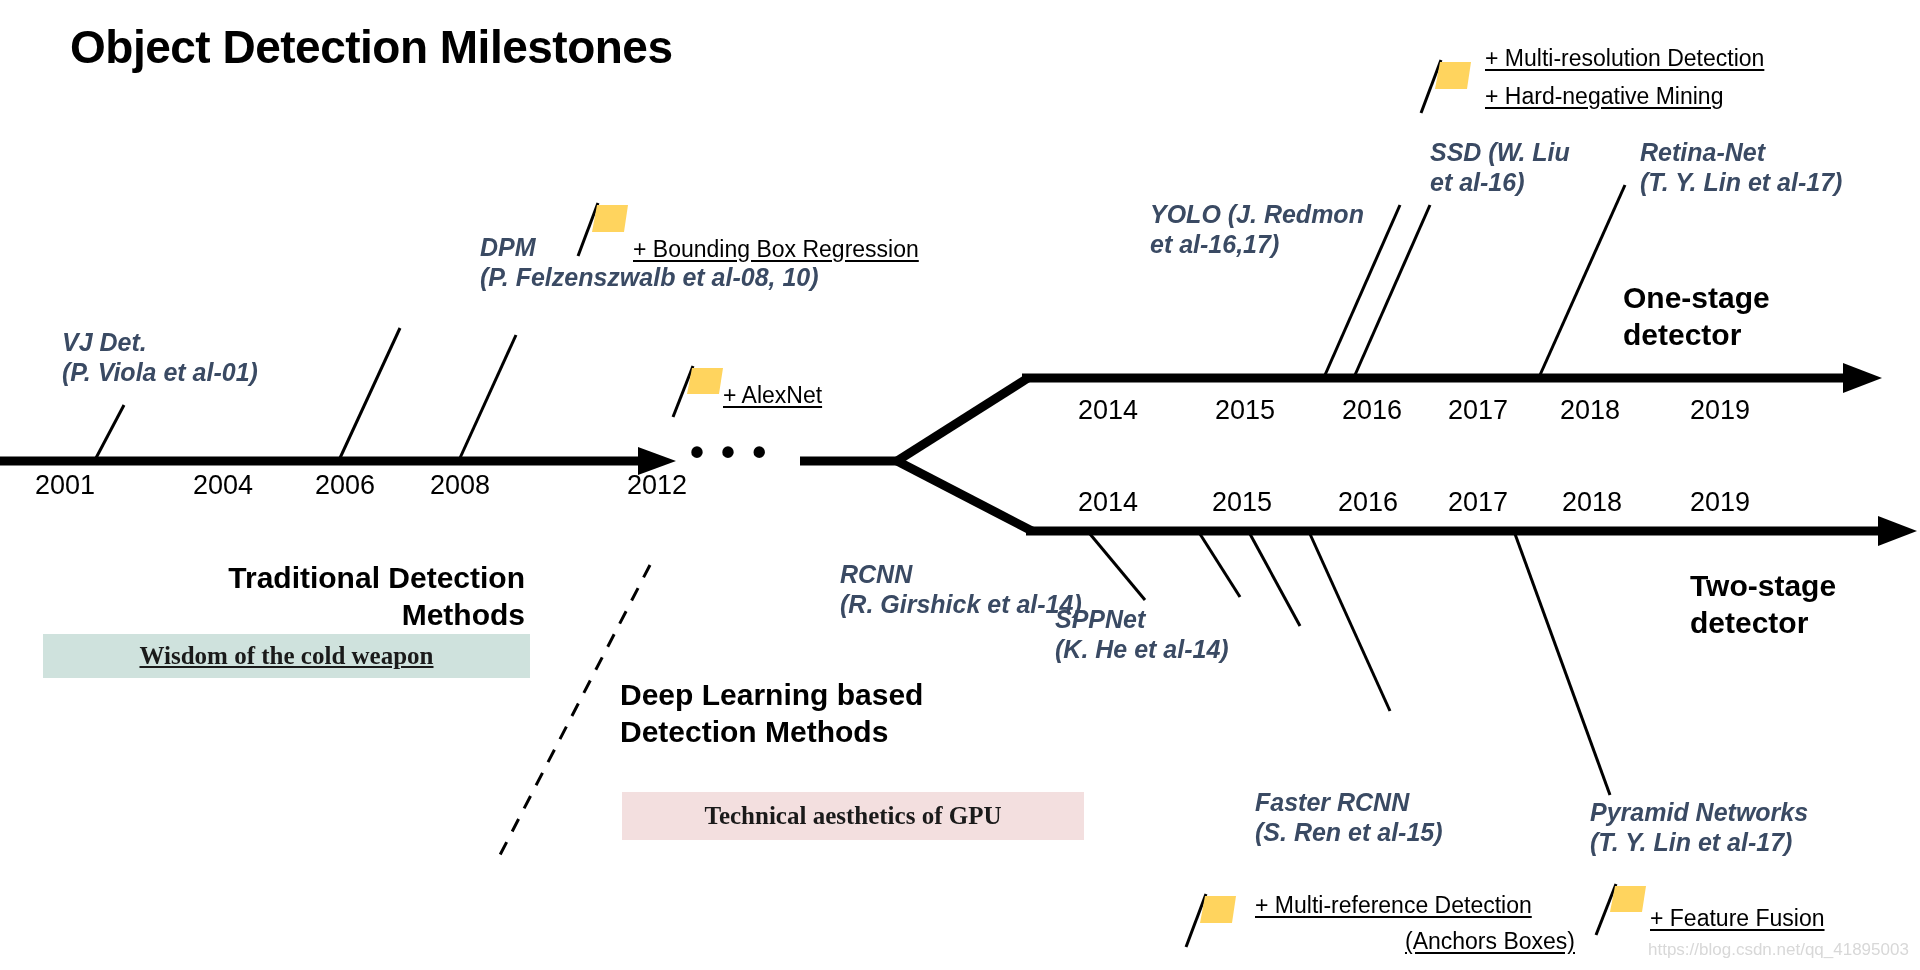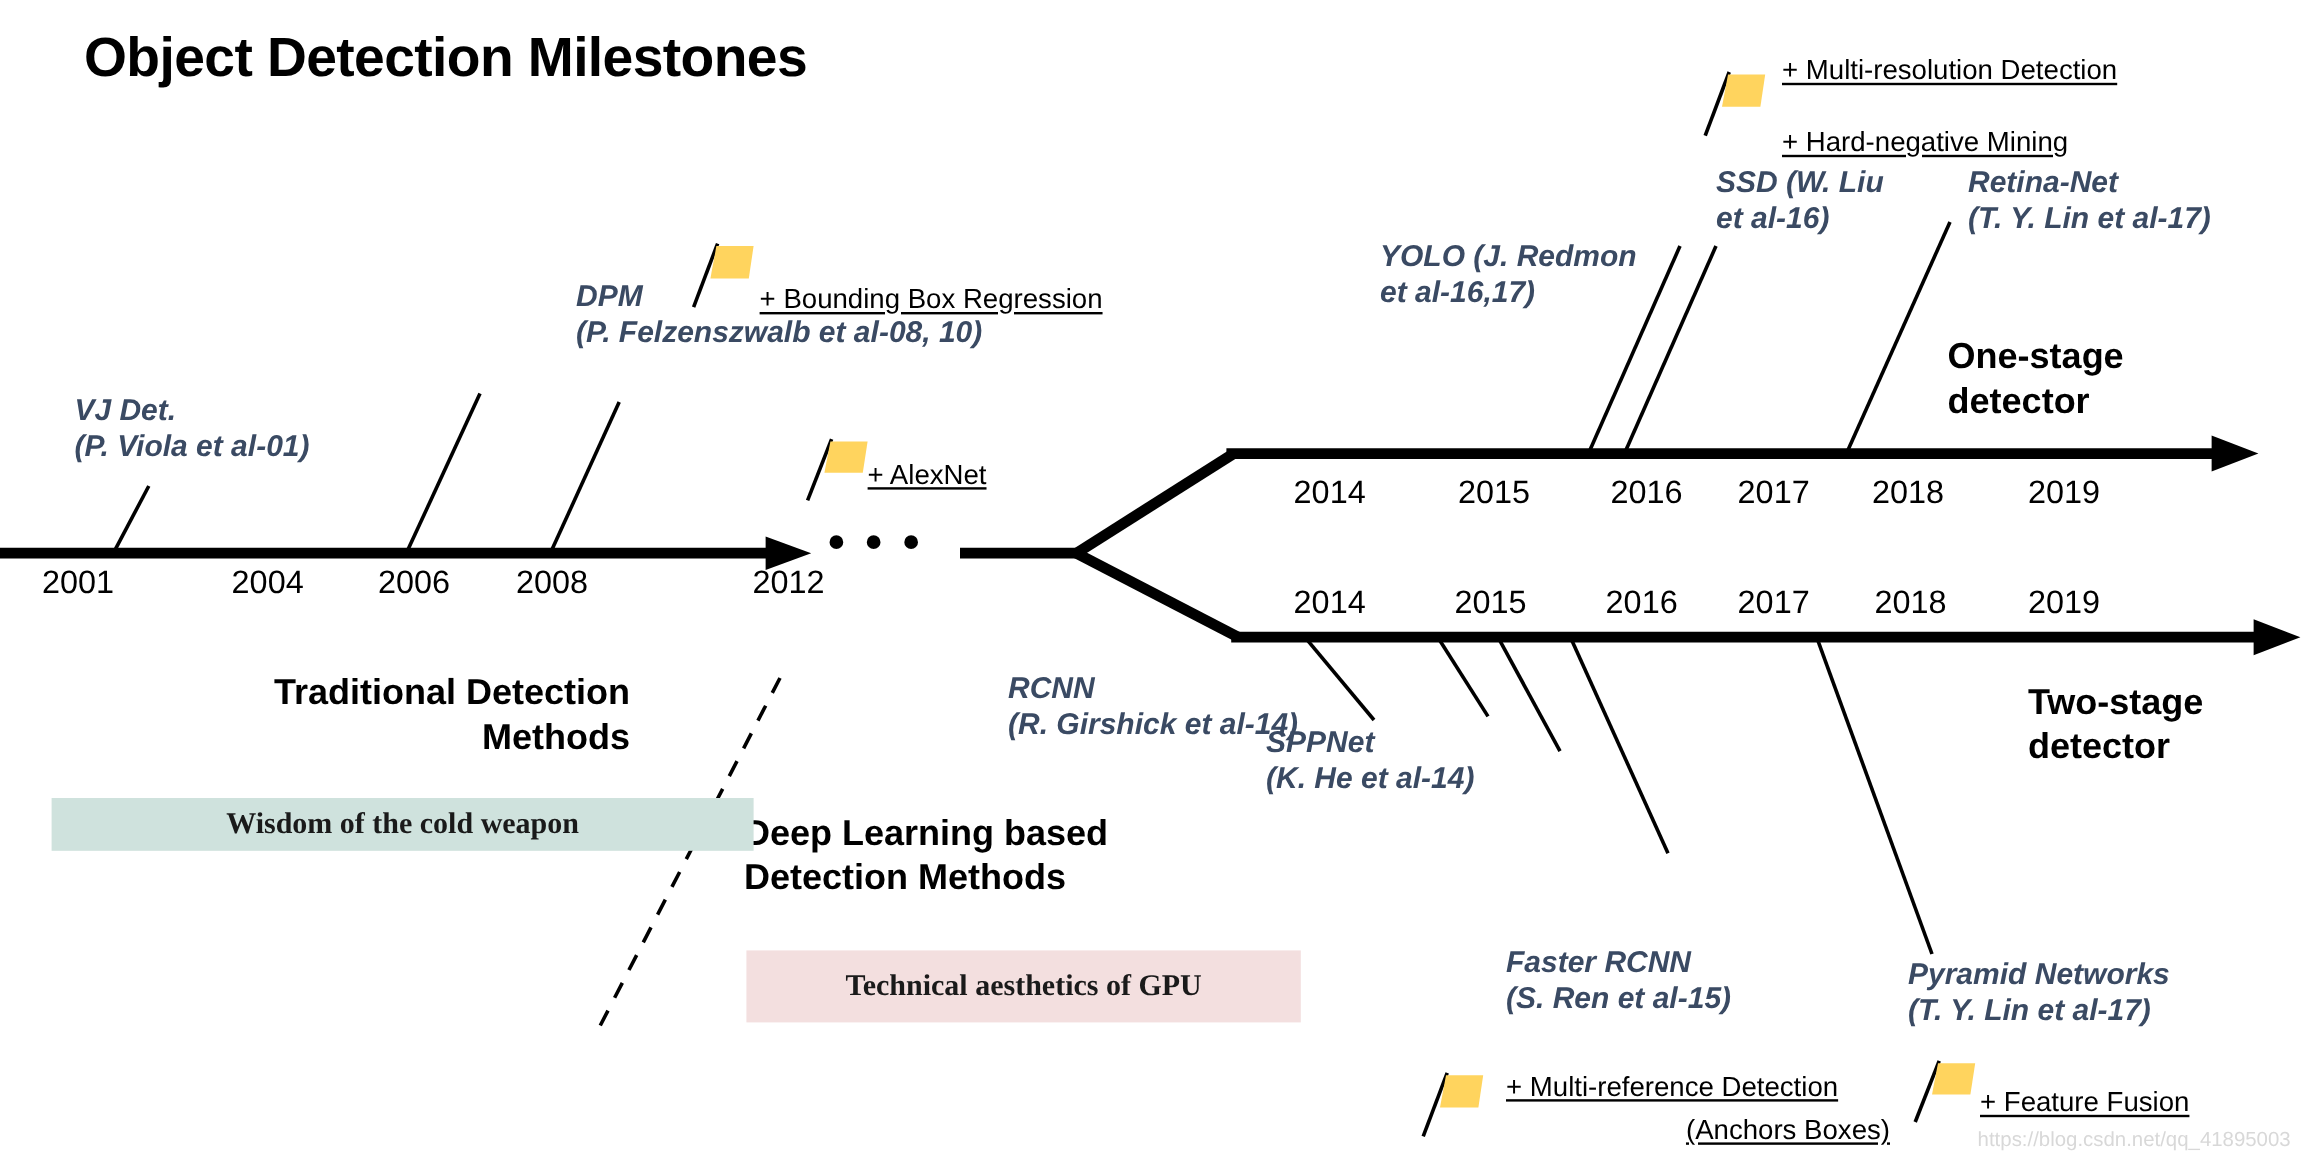--- a/index.html
+++ b/index.html
@@ -209,21 +209,21 @@
 
   <div class="lbl method" style="left:1590px; top:798px;">Pyramid Networks
 (T. Y. Lin et al-17)</div>
 
   <div class="lbl tech" style="left:633px; top:220px;margin-top:16px;">+ Bounding Box Regression</div>
 
   <div class="lbl tech" style="left:723px; top:382px;">+ AlexNet</div>
 
   <div class="lbl tech" style="left:1485px; top:45px;">+ Multi-resolution Detection</div>
 
-  <div class="lbl tech" style="left:1485px; top:83px;margin-top:22px;">+ Hard-negative Mining</div>
+  <div class="lbl tech" style="left:1485px; top:83px;">+ Hard-negative Mining</div>
 
   <div class="lbl tech" style="left:1255px; top:892px;">+ Multi-reference Detection</div>
 
   <div class="lbl tech tech-right" style="left:1255px; top:928px; width:320px;">(Anchors Boxes)</div>
 
   <div class="lbl tech" style="left:1650px; top:905px;">+ Feature Fusion</div>
 
   <div class="lbl year" style="left:35px;  top:470px;">2001</div>
   <div class="lbl year" style="left:193px; top:470px;">2004</div>
   <div class="lbl year" style="left:315px; top:470px;">2006</div>
@@ -251,19 +251,19 @@
 
   <div class="lbl section right" style="left:100px; top:560px; width:425px;">Traditional Detection
 Methods</div>
 
   <div class="lbl section" style="left:1623px; top:280px;">One-stage
 detector</div>
 
   <div class="lbl section" style="left:1690px; top:568px;">Two-stage
 detector</div>
 
-  <div class="chip chip-teal" style="left:43px; top:665px; width:585px; height:44px;">Wisdom of the cold weapon</div>
-
-  <div class="chip chip-pink" style="left:622px; top:792px; width:462px; height:60px;">Technical aesthetics of GPU</div>
+  <div class="chip chip-teal" style="left:43px; top:634px; width:487px; height:44px;text-decoration:underline;">Wisdom of the cold weapon</div>
+
+  <div class="chip chip-pink" style="left:622px; top:792px; width:462px; height:48px;">Technical aesthetics of GPU</div>
 
   <div class="watermark" style="left:1632px; top:940px;">https://blog.csdn.net/qq_41895003</div>
 
 </div>
 
 </body></html>

